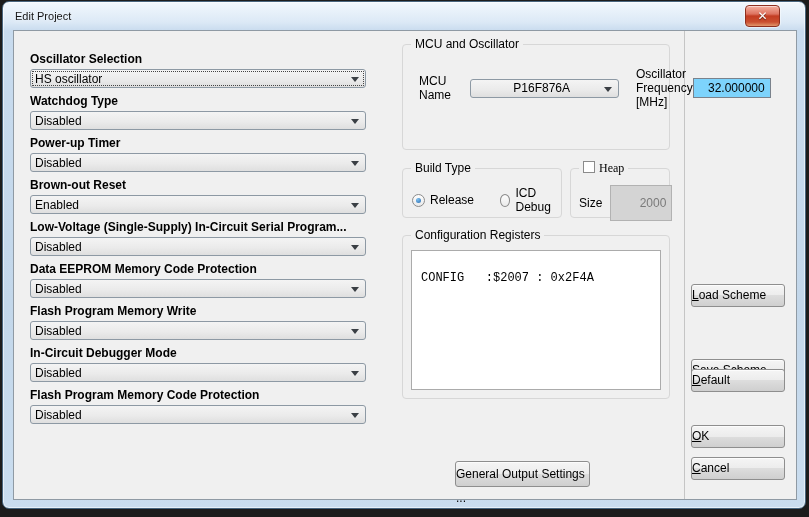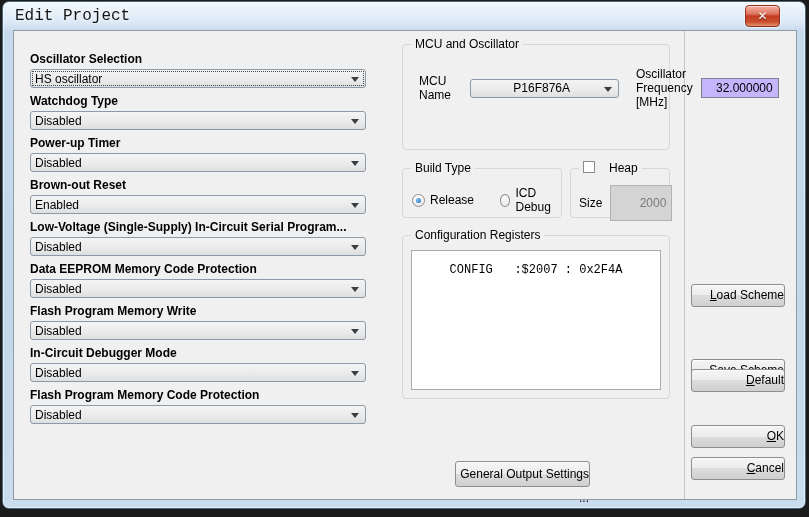--- a/index.html
+++ b/index.html
@@ -15,21 +15,21 @@
     position:absolute; left:2px; top:1px; width:804px; height:508px;
     border-radius:7px;
     background:linear-gradient(180deg,#f2f8fd 0,#dcE9f6 20px,#c8dbee 29px,#c3d7ea 60%,#caddef 100%);
     border:1px solid #49667f;
     box-shadow:inset 0 0 0 1px rgba(255,255,255,.55);
   }
   .titlebar {
     position:absolute; left:0; top:0; right:0; height:28px;
     display:flex; align-items:center;
   }
-  .title-text { margin-left:12px; font-size:16px; color:#161616; text-shadow:0 0 6px #fff;font-family:Liberation Mono, monospace; }
+  .title-text { margin-left:12px; font-size:11px; color:#161616; text-shadow:0 0 6px #fff; }
   .close-btn {
     position:absolute; top:3px; left:742px; width:35px; height:22px;
     border:1px solid #8e2f1f; border-radius:4px;
     background:linear-gradient(180deg,#f5b1a0 0,#dd7360 40%,#c33c22 50%,#ca4f30 80%,#e2966b 100%);
     box-shadow:0 0 0 1px rgba(255,255,255,.45), inset 0 1px 0 rgba(255,255,255,.5);
     color:#fff; font-weight:bold; font-size:12px; text-align:center; line-height:20px;
     cursor:default; text-shadow:0 1px 1px rgba(0,0,0,.55);
   }
   
   .client {
@@ -62,56 +62,56 @@
   }
   .mcu-group   { left:388px; top:13px;  width:268px; height:106px; }
   .build-group { left:388px; top:137px; width:160px; height:50px; }
   .heap-group  { left:556px; top:137px; width:100px; height:50px; }
   .config-group{ left:388px; top:204px; width:268px; height:164px; }
 
   .mcu-rows { padding:22px 8px 0 16px; display:flex; flex-direction:row; gap:17px; }
   .mcu-row { display:flex; align-items:center; justify-content:space-between; }
   .mcu-select { width:168px;padding-left:42px; }
   .text-input {
-    height:20px; border:1px solid #7a828c; background:#c4b5fd;
+    height:20px; border:1px solid #7a828c; background:#7dd3fc;
     font-family:"Liberation Sans","DejaVu Sans",sans-serif; font-size:12px;
-    text-align:right; padding:0 5px;margin-left:8px;
+    text-align:right; padding:0 5px;
   }
   .freq-input { width:78px; }
 
   .radio-row { display:flex; align-items:center; gap:26px; padding:17px 0 0 9px; }
   .radio-opt { display:flex; align-items:center; gap:5px; }
   .radio {
     width:13px; height:13px; border:1px solid #8b8b8b; border-radius:50%;
     background:linear-gradient(180deg,#fdfdfd,#eaeaea); position:relative;
   }
   .radio.on::after {
     content:""; position:absolute; left:3px; top:3px; width:5px; height:5px; border-radius:50%;
     background:radial-gradient(circle at 35% 30%,#7cc0ef,#2a6bb0);
   }
-  .heap-legend { display:flex; align-items:flex-start; gap:14px; }
+  .heap-legend { display:flex; align-items:flex-start; gap:4px;font-family:Liberation Serif, serif; }
   .checkbox { width:12px; height:12px; border:1px solid #8b8b8b; background:#fff; }
   .heap-row { display:flex; align-items:center; gap:8px; padding:16px 0 0 8px; }
   .size-input {
     width:62px; height:20px; border:1px solid #b2b2b2; background:#d4d4d4; color:#7a7a7a;
     font-family:"Liberation Sans","DejaVu Sans",sans-serif; font-size:12px; text-align:right; padding:17px 5px;
   }
   .config-box {
     position:absolute; left:8px; right:8px; top:14px; bottom:8px;
     background:#fff; border:1px solid #ababab;
     font-family:"Liberation Mono","DejaVu Sans Mono",monospace; font-size:12px;
-    padding:12px 9px; white-space:pre; color:#000; cursor:text;text-align:center;
+    padding:20px 9px; white-space:pre; color:#000; cursor:text;
   }
   
   .btn {
     position:absolute; height:23px;
     border:1px solid #8e8e8e; border-radius:3px;
     background:linear-gradient(180deg,#f5f5f5 0,#ececec 50%,#dddddd 50%,#cfcfcf 100%);
     font-family:"Liberation Sans","DejaVu Sans",sans-serif; font-size:12px; color:#000;
-    text-align:right; line-height:21px; cursor:default;
+    text-align:left; line-height:21px; cursor:default;
     box-shadow:inset 0 1px 0 rgba(255,255,255,.7);
   }
   .side-btn { left:677px; width:94px; }
   .go-btn { left:441px; top:430px; width:135px; height:26px; line-height:24px; }
   .u { text-decoration:underline; }
   .b-load { top:253px; } .b-save { top:300px;margin-top:28px; } .b-default { top:338px; }
   .b-ok { top:394px; } .b-cancel { top:426px; }
 </style>
 </head>
 <body>

